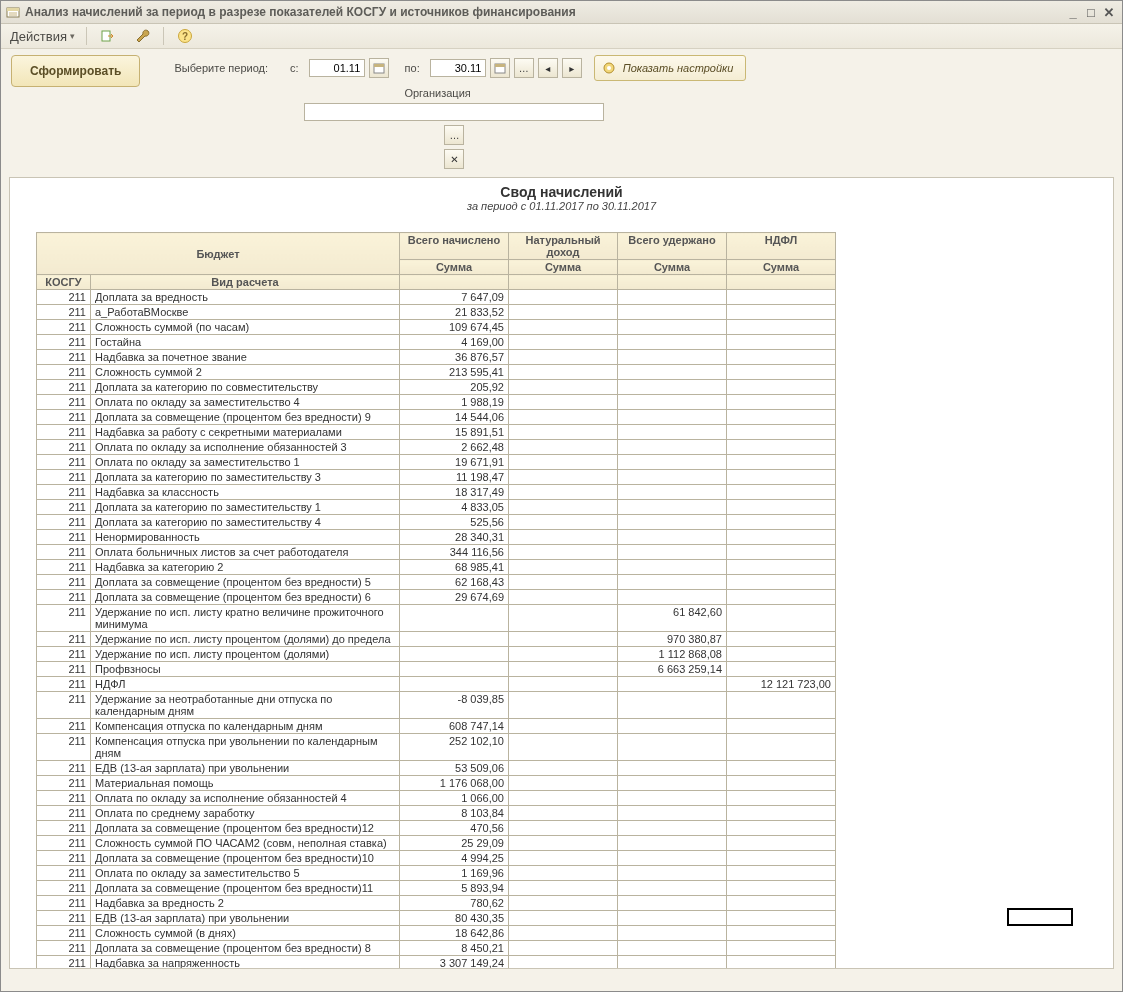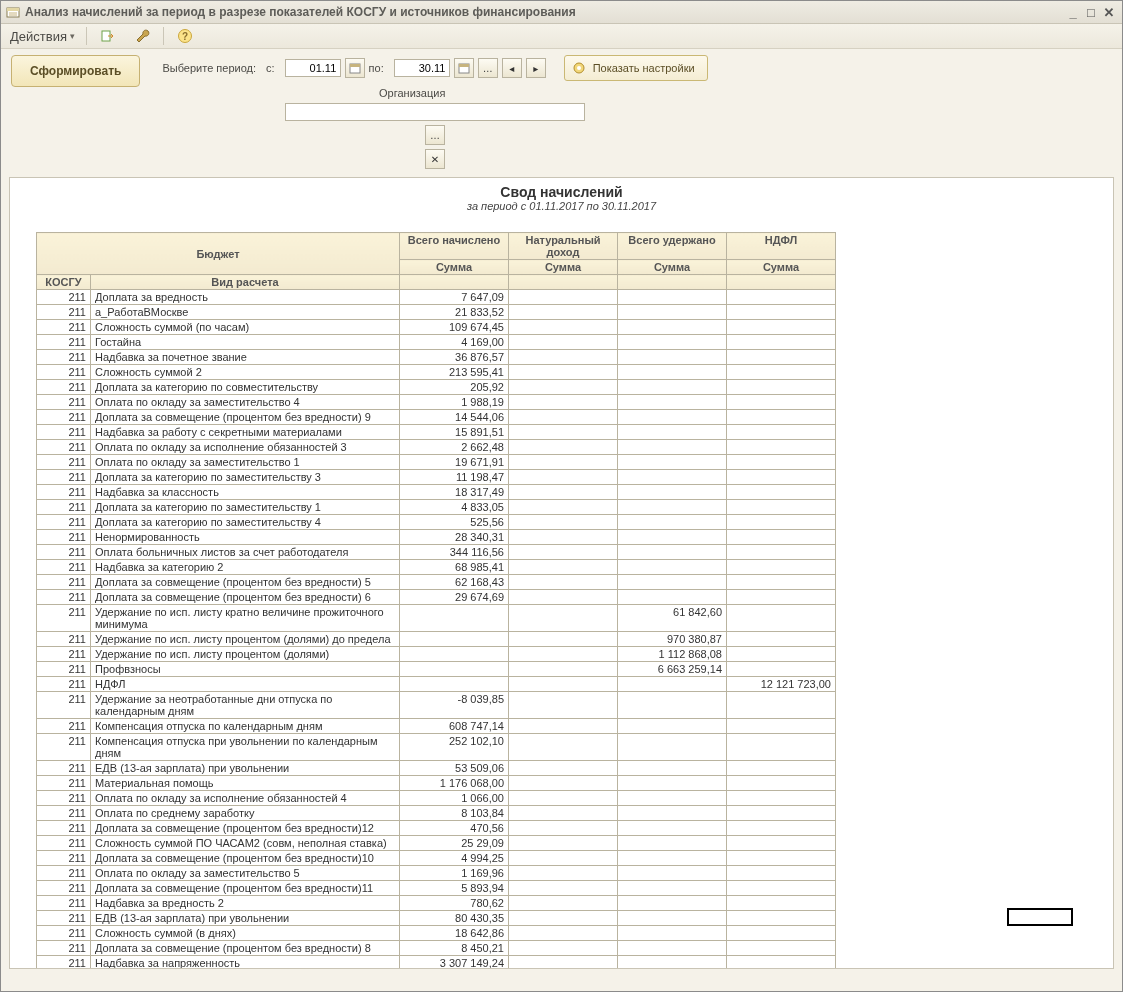--- a/index.html
+++ b/index.html
@@ -75,21 +75,21 @@
   .form-btn {
     background: linear-gradient(#fbf5dd, #f2e6b8);
     border: 1px solid #c6b172;
     border-radius: 4px;
     padding: 8px 18px;
     font-size: 12px;
     font-weight: bold;
     color: #5b4e26;
     cursor: pointer;
   }
-  .lbl { color:#4b4a46; white-space:nowrap; padding-right:6px;}
+  .lbl { color:#4b4a46; white-space:nowrap; padding-right:6px;margin-left:12px;}
   .txt-input {
     height: 18px;
     border: 1px solid #b9b39f;
     background: #fff;
     padding: 0 4px;
     font: inherit;
     box-sizing: border-box;
   }
   .date-input { width: 56px; padding-left: 24px; }
   .mini-btn {
@@ -102,21 +102,22 @@
   .org-input { width: 300px; }
   .settings-btn {
     background: linear-gradient(#fdf9ec, #f4edd3);
     border: 1px solid #cab874;
     border-radius: 3px;
     padding: 4px 12px 4px 6px;
     display: flex; align-items: center; gap: 6px;
     font-size: 11px;
     color:#5b4e26;
     cursor: pointer;
-    margin-left: 14px;
+    margin-left: 8px;
+    font-style: italic;
   }
   
   .report-frame {
     flex: 1;
     margin: 0 8px 22px 8px;
     border: 1px solid #c9c4b5;
     background: #fff;
     overflow: auto;
     position: relative;
   }

